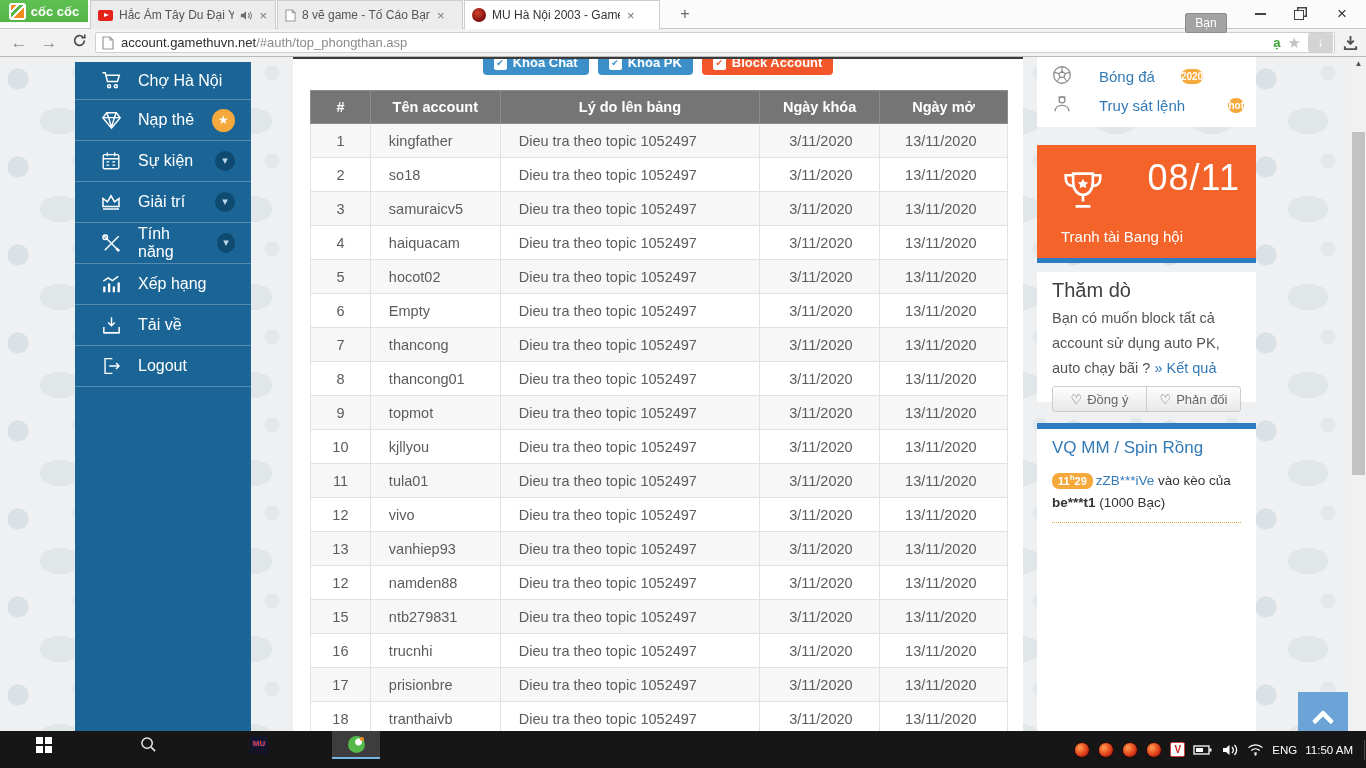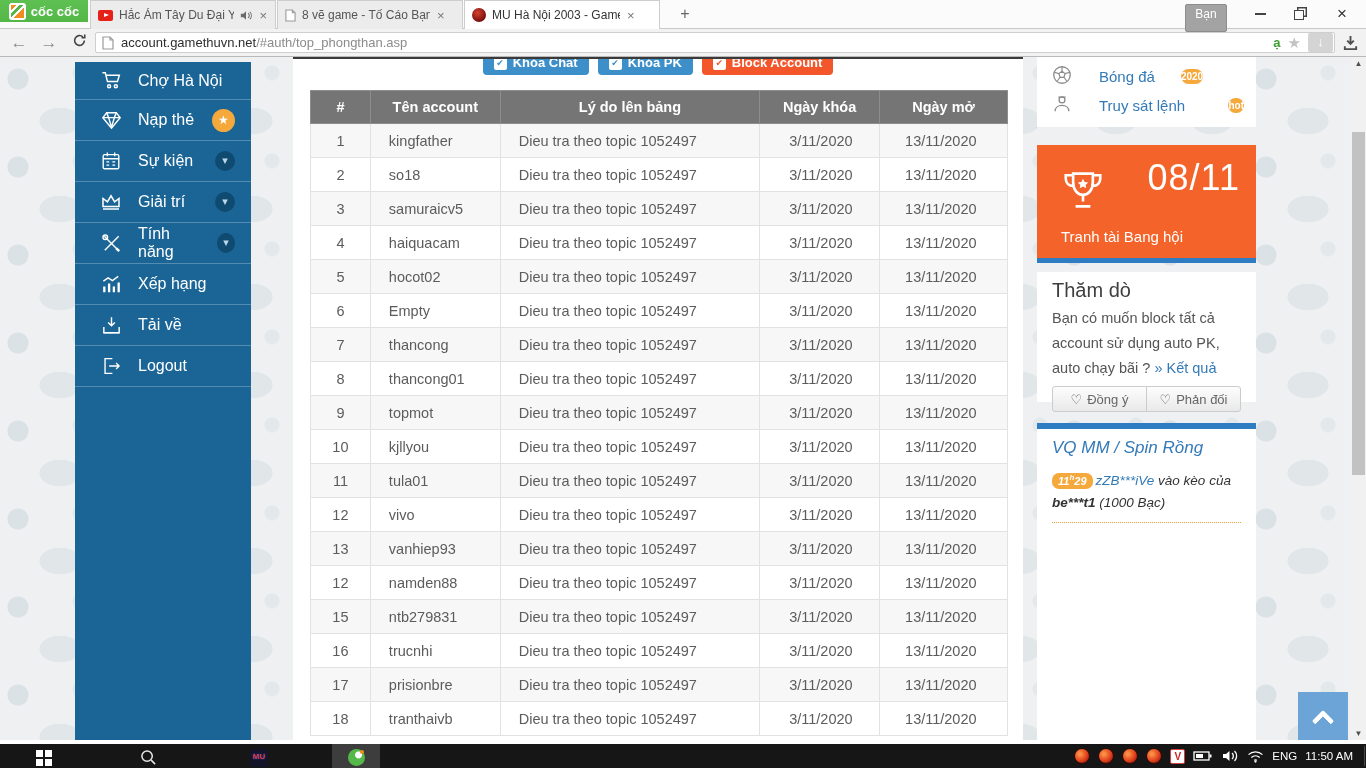--- a/index.html
+++ b/index.html
@@ -16,21 +16,21 @@
     background:linear-gradient(135deg,#f28c1e 0 4px,transparent 4px 6px,#53b748 6px 9px,transparent 9px 11px,#f28c1e 11px);}
   .tab{position:absolute;top:0;height:29px;background:#ececec;border:1px solid #cdcdcd;border-bottom:none;
     display:flex;align-items:center;padding:0 7px;gap:6px;font-size:12px;color:#555;z-index:1;}
   .tab.active{background:#fff;z-index:4;color:#333;}
   .tab .title{flex:1;white-space:nowrap;overflow:hidden;max-width:128px;}
   .tab .x{color:#777;font-size:13px;line-height:13px;padding:0 1px;}
   .yt{width:15px;height:11px;background:#e62117;border-radius:2px;position:relative;flex:none;}
   .yt::after{content:"";position:absolute;left:5.5px;top:3px;border-left:5px solid #fff;border-top:2.8px solid transparent;border-bottom:2.8px solid transparent;}
   .muic{width:14px;height:14px;border-radius:50%;background:radial-gradient(circle at 40% 35%,#d3422c,#7a0e0e 70%);flex:none;}
   .newtab{position:absolute;left:672px;top:4px;width:26px;height:21px;text-align:center;line-height:20px;font-size:16px;color:#666;}
-  .profile{position:absolute;left:1185px;top:4px;width:42px;height:28px;background:#a3a3a3;border:1px solid #8c8c8c;
+  .profile{position:absolute;left:1185px;top:13px;width:42px;height:20px;background:#a3a3a3;border:1px solid #8c8c8c;
     color:#fff;font-size:12px;text-align:center;line-height:18px;border-radius:2px;z-index:5;}
   .wbtn{position:absolute;top:0;width:40px;height:28px;display:flex;align-items:center;justify-content:center;color:#333;z-index:5;}
   .wmin span{display:block;width:11px;height:2px;background:#444;}
   .wmax span{display:block;width:10px;height:10px;border:1.5px solid #444;box-shadow:3px -3px 0 -1.5px #fff,3px -3px 0 0 #444;margin-top:2px;margin-left:-2px;}
   .wclose{font-size:17px;color:#333;}
   .toolbar{position:absolute;top:29px;left:0;right:0;height:28px;background:#f2f2f2;border-bottom:1px solid #b9b9b9;}
   .navbtn{position:absolute;top:2px;width:26px;height:24px;text-align:center;font-size:17px;line-height:23px;color:#8e8e8e;}
   .urlbar{position:absolute;left:95px;top:3px;height:21px;width:1240px;background:#fff;border:1px solid #cfcfcf;border-radius:2px;
     display:flex;align-items:center;padding:0 6px;gap:7px;font-size:13px;}
   .urlbar .host{color:#2e2e2e;}
@@ -83,36 +83,36 @@
   .rc2 .evt{position:absolute;left:24px;bottom:13px;font-size:15px;}
   .rc3{position:absolute;top:215px;left:0;right:0;height:130px;background:#fff;padding:7px 15px 0;}
   .rc3 h3{margin:0 0 4px;font-size:20px;font-weight:normal;color:#3e3e3e;}
   .rc3 .q{font-size:14.5px;color:#555;line-height:25px;}
   .rc3 a{color:var(--link);text-decoration:none;}
   .pollbtns{display:flex;margin-top:5px;}
   .pollbtns button{flex:1;height:26px;border:1px solid #ccc;background:linear-gradient(#fdfdfd,#e9e9e9);
     color:#666;font-size:13px;font-family:inherit;display:flex;align-items:center;justify-content:center;gap:5px;}
   .pollbtns button:first-child{border-radius:3px 0 0 3px;}
   .pollbtns button:last-child{border-radius:0 3px 3px 0;margin-left:-1px;}
-  .rc4{position:absolute;top:366px;left:0;right:0;bottom:0;background:#fff;border-top:6px solid var(--accent_blue);padding:9px 15px 8px;font-style:italic;}
+  .rc4{position:absolute;top:366px;left:0;right:0;bottom:0;background:#fff;border-top:6px solid var(--accent_blue);padding:9px 15px 8px;}
   .rc4 .t{font-size:17px;color:var(--link);margin-bottom:9px;}
   .spinrow{font-size:13.5px;color:#333;line-height:21px;border-bottom:1px dotted #e8a33d;padding-bottom:9px;}
   .tbadge{background:var(--badge_orange);color:#fff;font-size:11px;font-weight:bold;border-radius:7px;padding:2px 6px;margin-right:3px;}
   .tbadge sup{font-size:8px;}
   .spinrow .lnk{color:var(--link);}
   .spinrow .bold{font-weight:bold;}
   
   .scrolltop{position:absolute;left:1298px;top:635px;width:50px;height:48px;background:#6ca4d8;display:flex;align-items:center;justify-content:center;}
   .scrolltop span{display:block;width:16px;height:16px;border-top:5px solid #fff;border-left:5px solid #fff;transform:rotate(45deg);margin-top:9px;border-radius:2px;}
   .sbar{position:absolute;right:0;top:0;bottom:0;width:15px;background:#f1f1f1;}
   .sbar .up{position:absolute;top:2px;left:0;right:0;text-align:center;font-size:8px;color:#505050;}
   .sbar .dn{position:absolute;bottom:2px;left:0;right:0;text-align:center;font-size:8px;color:#505050;}
   .sbar .thumb{position:absolute;top:75px;left:1px;width:13px;height:343px;background:#c2c2c2;}
   
-  .taskbar{position:absolute;bottom:0;left:0;width:1366px;height:24px;background:#161616;}
+  .taskbar{position:absolute;bottom:0;left:0;width:1366px;height:37px;background:#161616;}
   .tstart{position:absolute;left:36px;top:6px;width:16px;height:16px;display:grid;grid-template-columns:7px 7px;grid-gap:2px;}
   .tstart i{background:#fff;width:7px;height:7px;}
   .tsearch{position:absolute;left:140px;top:5px;}
   .tmu{position:absolute;left:250px;top:5px;width:18px;height:18px;background:#141428;border-radius:2px;
     color:#e0392b;font-size:8px;font-weight:bold;text-align:center;line-height:16px;text-shadow:0 0 2px #3355ff;}
   .tcoc{position:absolute;left:332px;top:0;width:48px;height:28px;background:#3d3d3d;border-bottom:2px solid #74b6e8;
     display:flex;align-items:center;justify-content:center;}
   .tcoc i{width:17px;height:17px;border-radius:50%;background:radial-gradient(circle at 62% 35%,#fff 0 3px,#54b948 4px);display:block;position:relative;}
   .tcoc i::after{content:"";position:absolute;right:1px;top:1px;width:4px;height:4px;border-radius:50%;background:#f28c1e;}
   .tray{position:absolute;right:1px;top:0;bottom:0;display:flex;align-items:center;gap:8px;color:#fff;}

